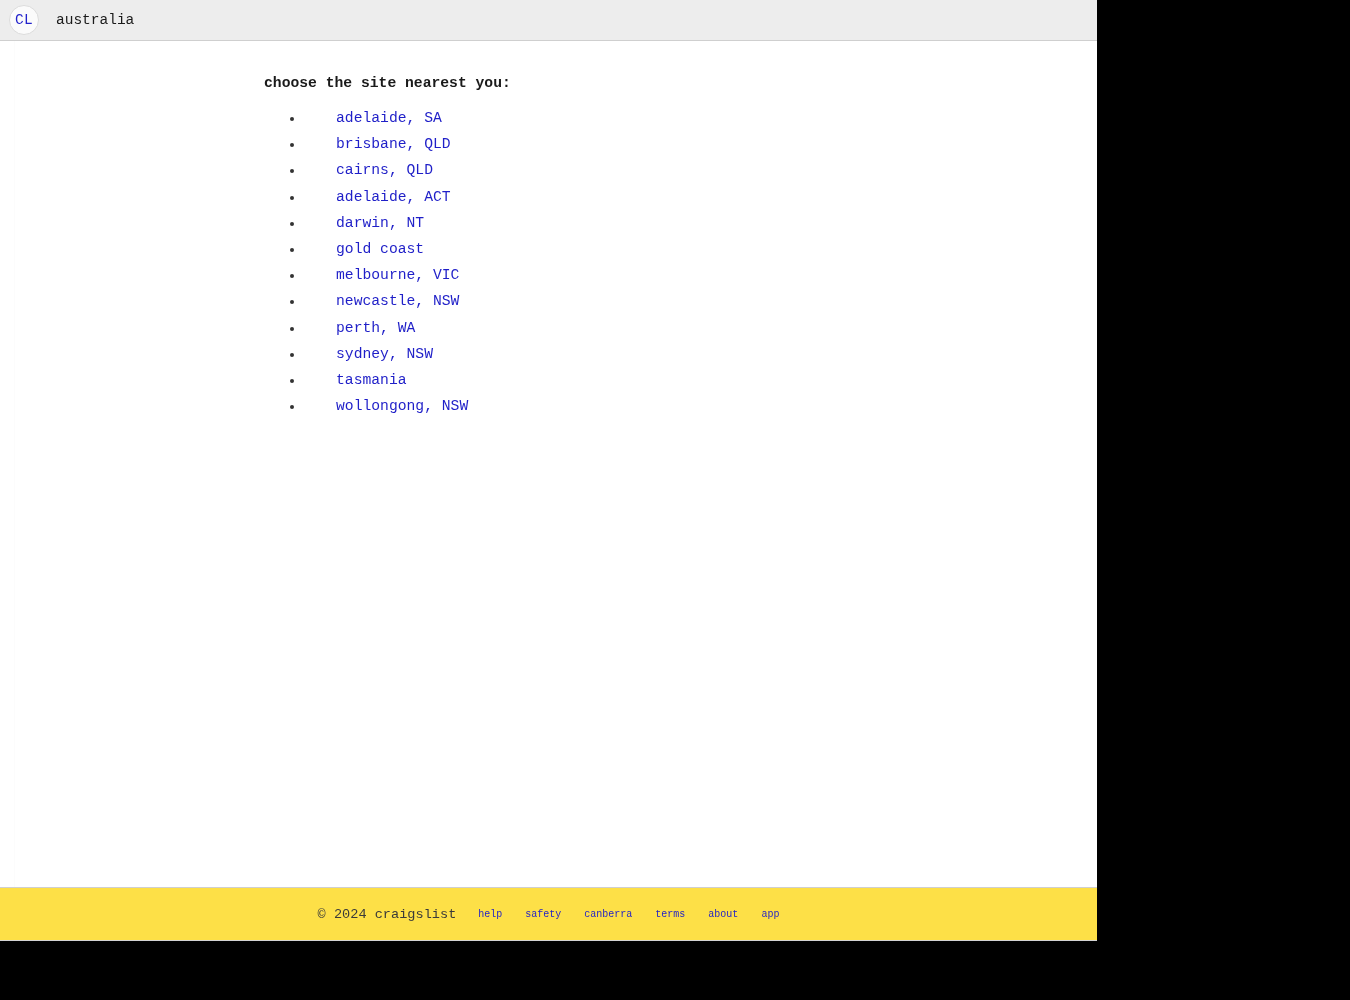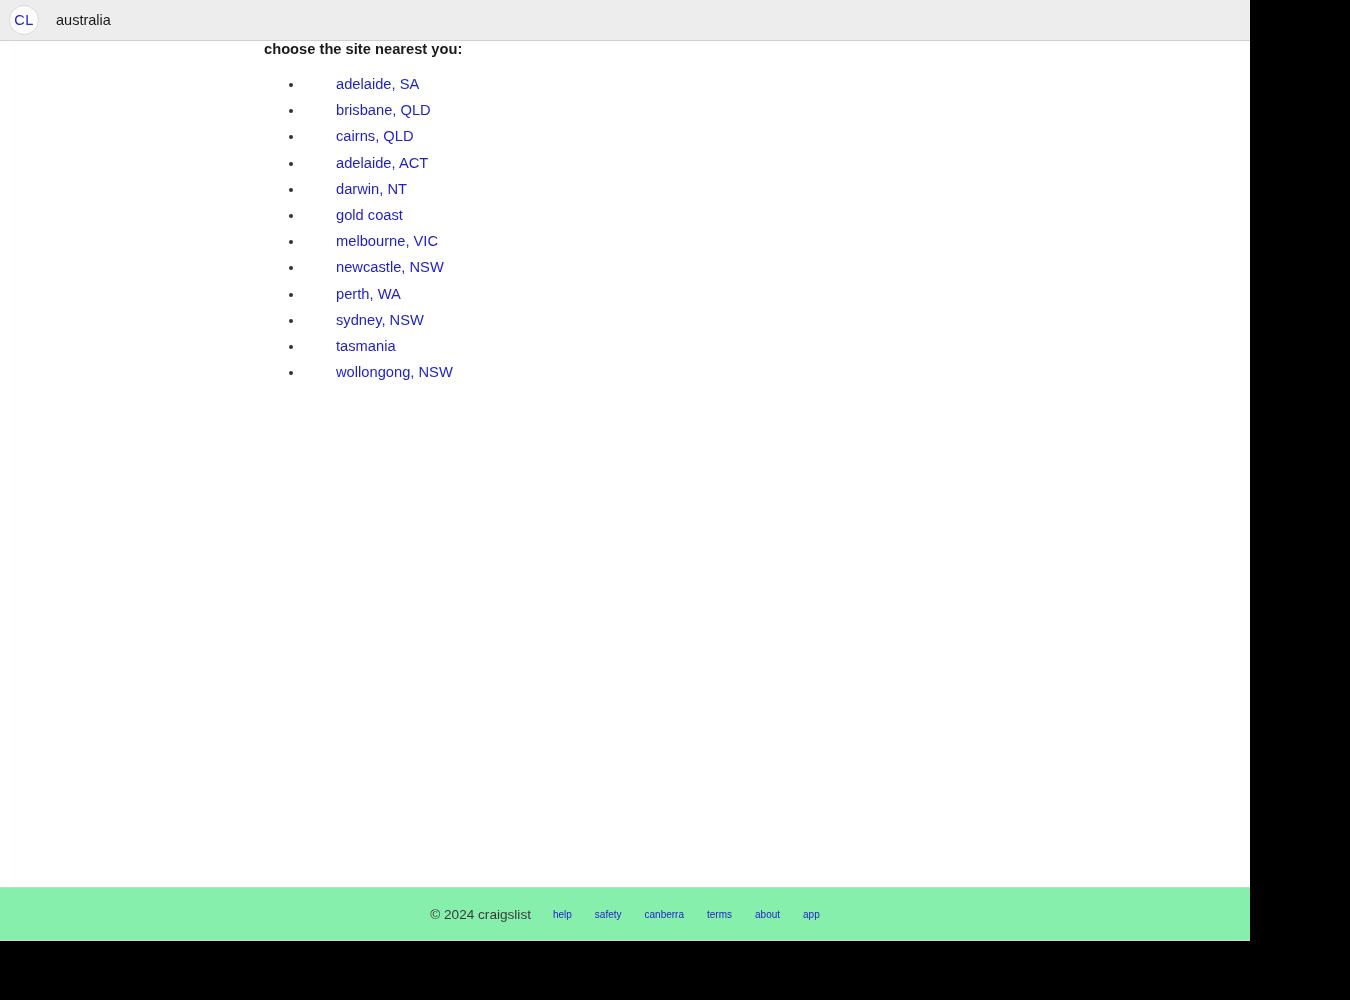--- a/index.html
+++ b/index.html
@@ -8,25 +8,26 @@
   }
   body {
     width: 1350px;
     height: 1000px;
     background: #000000;
     font-family: "Liberation Sans", sans-serif;
     overflow: hidden;
   }
 
   #viewport {
-    width: 1250px;
+    width: 1097px;
     height: 941px;
     background: #ffffff;
     position: relative;
     overflow: hidden;
+    font-family: Liberation Mono, monospace;
   }
 
   
   #header {
     height: 41px;
     background: #ededed;
     border-bottom: 1px solid #cfcfcf;
     display: flex;
     align-items: center;
     padding-left: 9px;
@@ -62,20 +63,21 @@
   }
   #left-rule {
     position: absolute;
     left: 14px;
     top: 0;
     width: 1px;
     height: 846px;
     background: #fcfcfc;
   }
   #content {
+    padding-top: 34px;
     padding-left: 264px;
   }
   #choose-heading {
     font-size: 14.7px;
     font-weight: bold;
     color: #1a1a1a;
     margin: 0 0 14px 0;
   }
   #city-list {
     list-style: disc;
@@ -94,21 +96,21 @@
   #city-list a {
     color: #1f1fc8;
     text-decoration: none;
     font-size: 14.7px;
     margin-left: 32px;
   }
 
   
   #footer {
     height: 53px;
-    background: #86efac;
+    background: #fde047;
     border-top: 1px solid #cfcfcf;
     display: flex;
     align-items: center;
     justify-content: center;
     box-sizing: border-box;
   }
   #copyright {
     font-size: 13.6px;
     color: #3a3a3a;
     margin-right: 22px;

